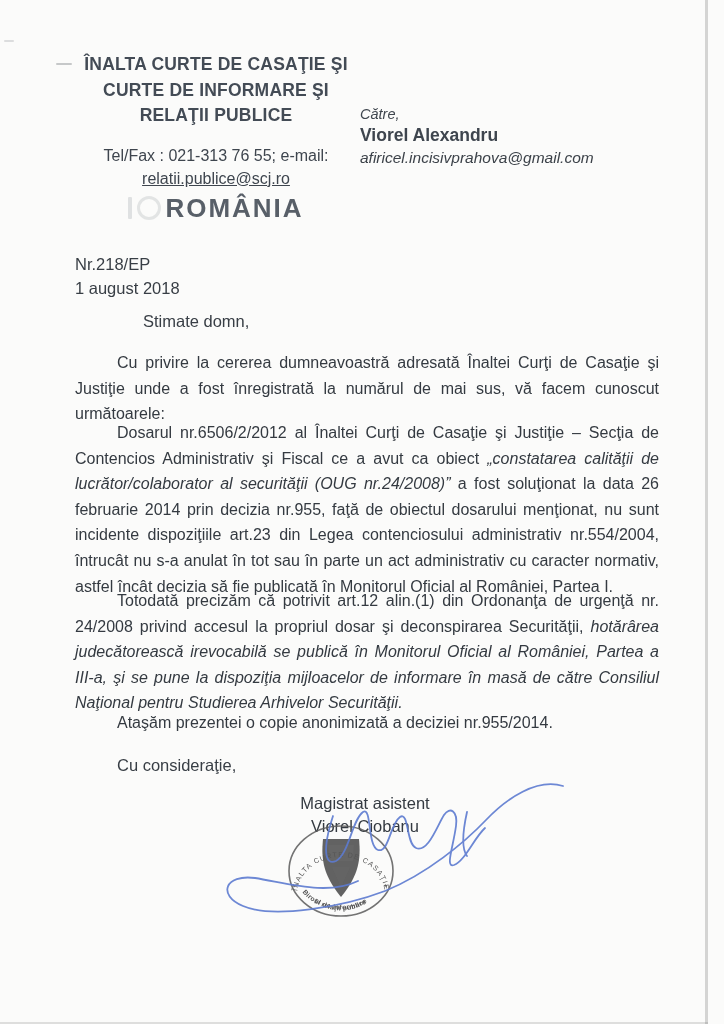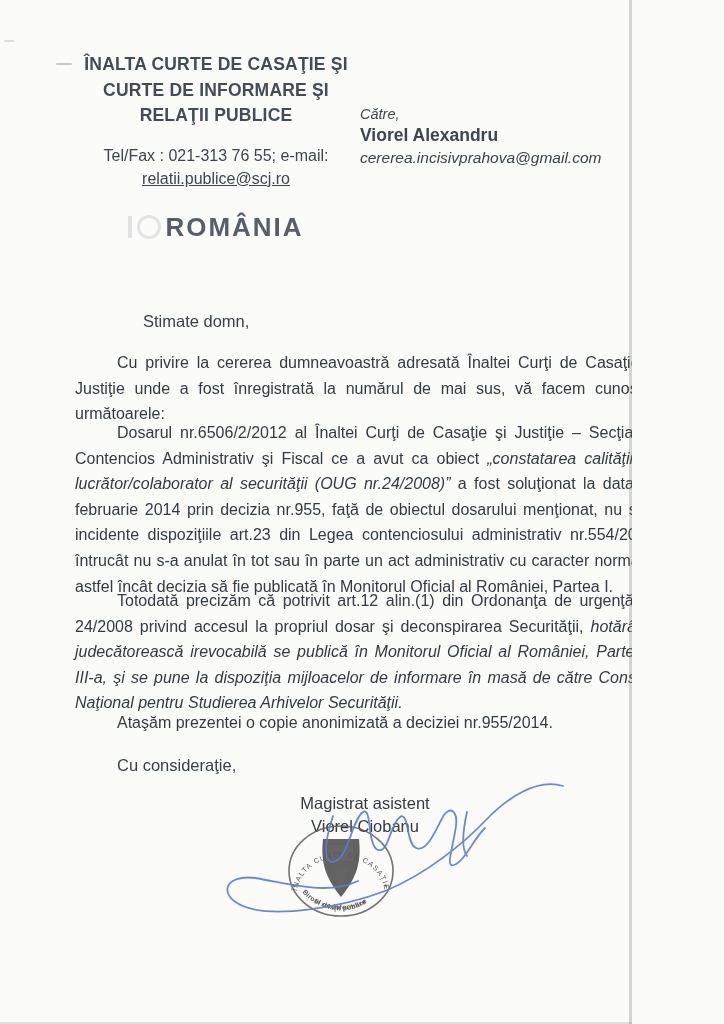--- a/index.html
+++ b/index.html
@@ -1,34 +1,34 @@
 <!DOCTYPE html>
 <html><head>
 <meta charset="utf-8">
 <style>
   html,body{margin:0;padding:0;background:#fbfbfa;}
   .page{
     position:relative;
-    width:632px;height:1024px;
+    width:708px;height:1024px;
     background:#fbfbfa;
     overflow:hidden;
     font-family:"Liberation Sans", sans-serif;
     color:#383e45;
   }
   .edge-right{position:absolute;right:0;top:0;width:3px;height:100%;background:rgba(110,110,110,.28);}
   .edge-bottom{position:absolute;left:0;bottom:0;width:100%;height:2px;background:rgba(120,120,120,.22);}
   .scan-dash{position:absolute;left:56px;top:63px;width:16px;height:2px;background:rgba(100,105,110,.35);border-radius:1px;}
   .scan-dash2{position:absolute;left:4px;top:40px;width:10px;height:2px;background:rgba(100,105,110,.2);border-radius:1px;}
 
   
   .org{position:absolute;left:60px;top:52px;width:312px;text-align:center;}
   .org .b{font-weight:bold;font-size:17.5px;line-height:25.5px;color:#434b55;letter-spacing:.2px;}
   .org .contact{font-size:16px;line-height:23px;color:#3e454e;margin-top:15px;}
   .org .email{font-size:16px;line-height:23px;color:#3e454e;text-decoration:underline;}
-  .logo-row{margin-top:22px;display:flex;align-items:center;justify-content:center;}
+  .logo-row{margin-top:3px;display:flex;align-items:center;justify-content:center;}
   .logo-ghost{display:inline-flex;align-items:center;margin-right:4px;opacity:.35;}
   .logo-ghost .bar{width:4px;height:22px;background:#aeb2b6;margin-right:5px;border-radius:1px;}
   .logo-ghost .ring{width:18px;height:18px;border:3.5px solid #b6babd;border-radius:50%;}
   .logo-text{font-size:26px;font-weight:600;letter-spacing:2px;color:#585f68;}
 
   
   .addr{position:absolute;left:360px;top:105px;width:300px;text-align:left;}
   .addr .catre{font-style:italic;font-size:14.5px;color:#40474f;line-height:18px;}
   .addr .name{font-weight:bold;font-size:17.5px;color:#3e454e;line-height:24px;}
   .addr .mail{font-style:italic;font-size:15.5px;color:#3c4249;line-height:22px;}
@@ -73,23 +73,27 @@
         <span class="bar"></span>
           <span class="ring"></span>
       </span>
       <span class="logo-text">ROMÂNIA</span>
     </div>
   </div>
 
   <div class="addr">
     <div class="catre">Către,</div>
     <div class="name">Viorel Alexandru</div>
-    <div class="mail">cererea.incisivprahova@gmail.com</div>
+    <div class="mail">afiricel.incisivprahova@gmail.com</div>
   </div>
 
+  <div class="ref">
+    <div>Nr.218/EP</div>
+    <div>1 august 2018</div>
+  </div>
 
   <div class="greet">Stimate domn,</div>
 
   <div class="para p1">Cu privire la cererea dumneavoastră adresată Înaltei Curţi de Casaţie şi Justiţie unde a fost înregistrată la numărul de mai sus, vă facem cunoscut următoarele:</div>
 
   <div class="para p2"><span>Dosarul nr.6506/2/2012 al Înaltei Curţi de Casaţie şi Justiţie – Secţia de Contencios Administrativ şi Fiscal ce a avut ca obiect </span><span class="ital">„constatarea calităţii de lucrător/colaborator al securităţii (OUG nr.24/2008)”</span><span> a fost soluţionat la data 26 februarie 2014 prin decizia nr.955, faţă de obiectul dosarului menţionat, nu sunt incidente dispoziţiile art.23 din Legea contenciosului administrativ nr.554/2004, întrucât nu s-a anulat în tot sau în parte un act administrativ cu caracter normativ, astfel încât decizia să fie publicată în Monitorul Oficial al României, Partea I.</span></div>
 
   <div class="para p3"><span>Totodată precizăm că potrivit art.12 alin.(1) din Ordonanţa de urgenţă nr. 24/2008 privind accesul la propriul dosar şi deconspirarea Securităţii, </span><span class="ital">hotărârea judecătorească irevocabilă se publică în Monitorul Oficial al României, Partea a III-a, şi se pune la dispoziţia mijloacelor de informare în masă de către Consiliul Naţional pentru Studierea Arhivelor Securităţii.</span></div>
 
   <div class="para p4">Ataşăm prezentei o copie anonimizată a deciziei nr.955/2014.</div>

